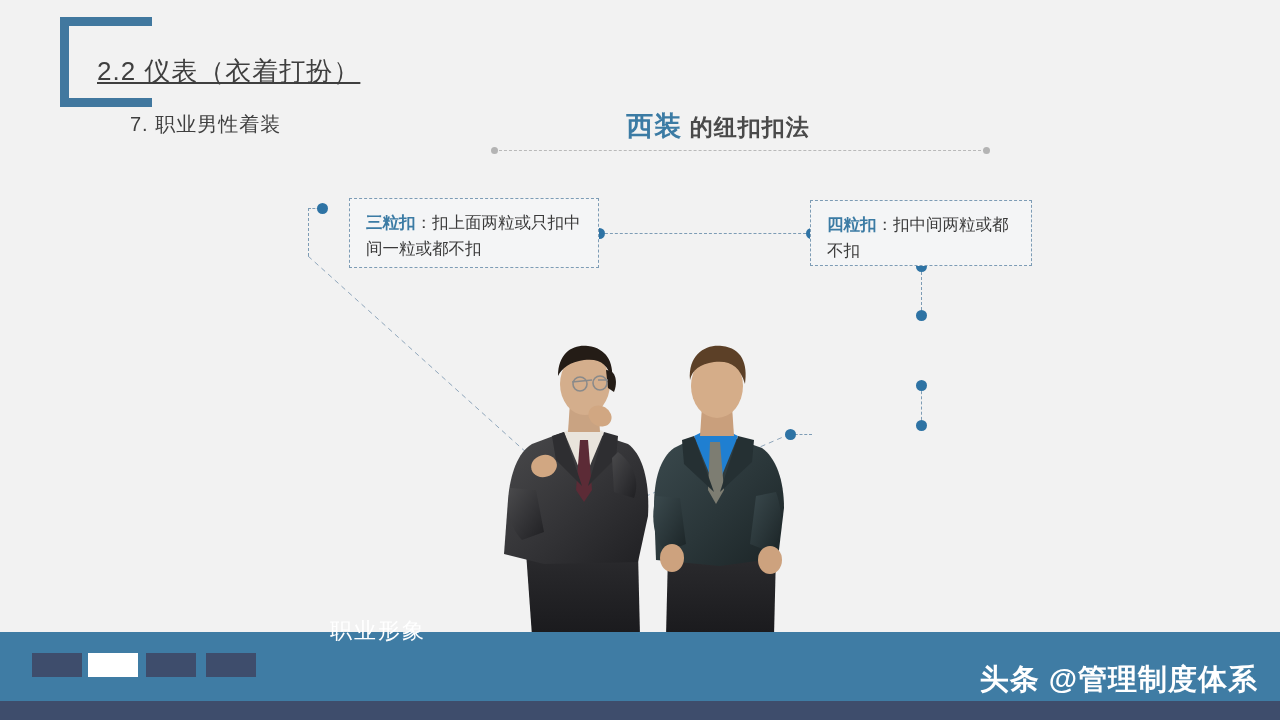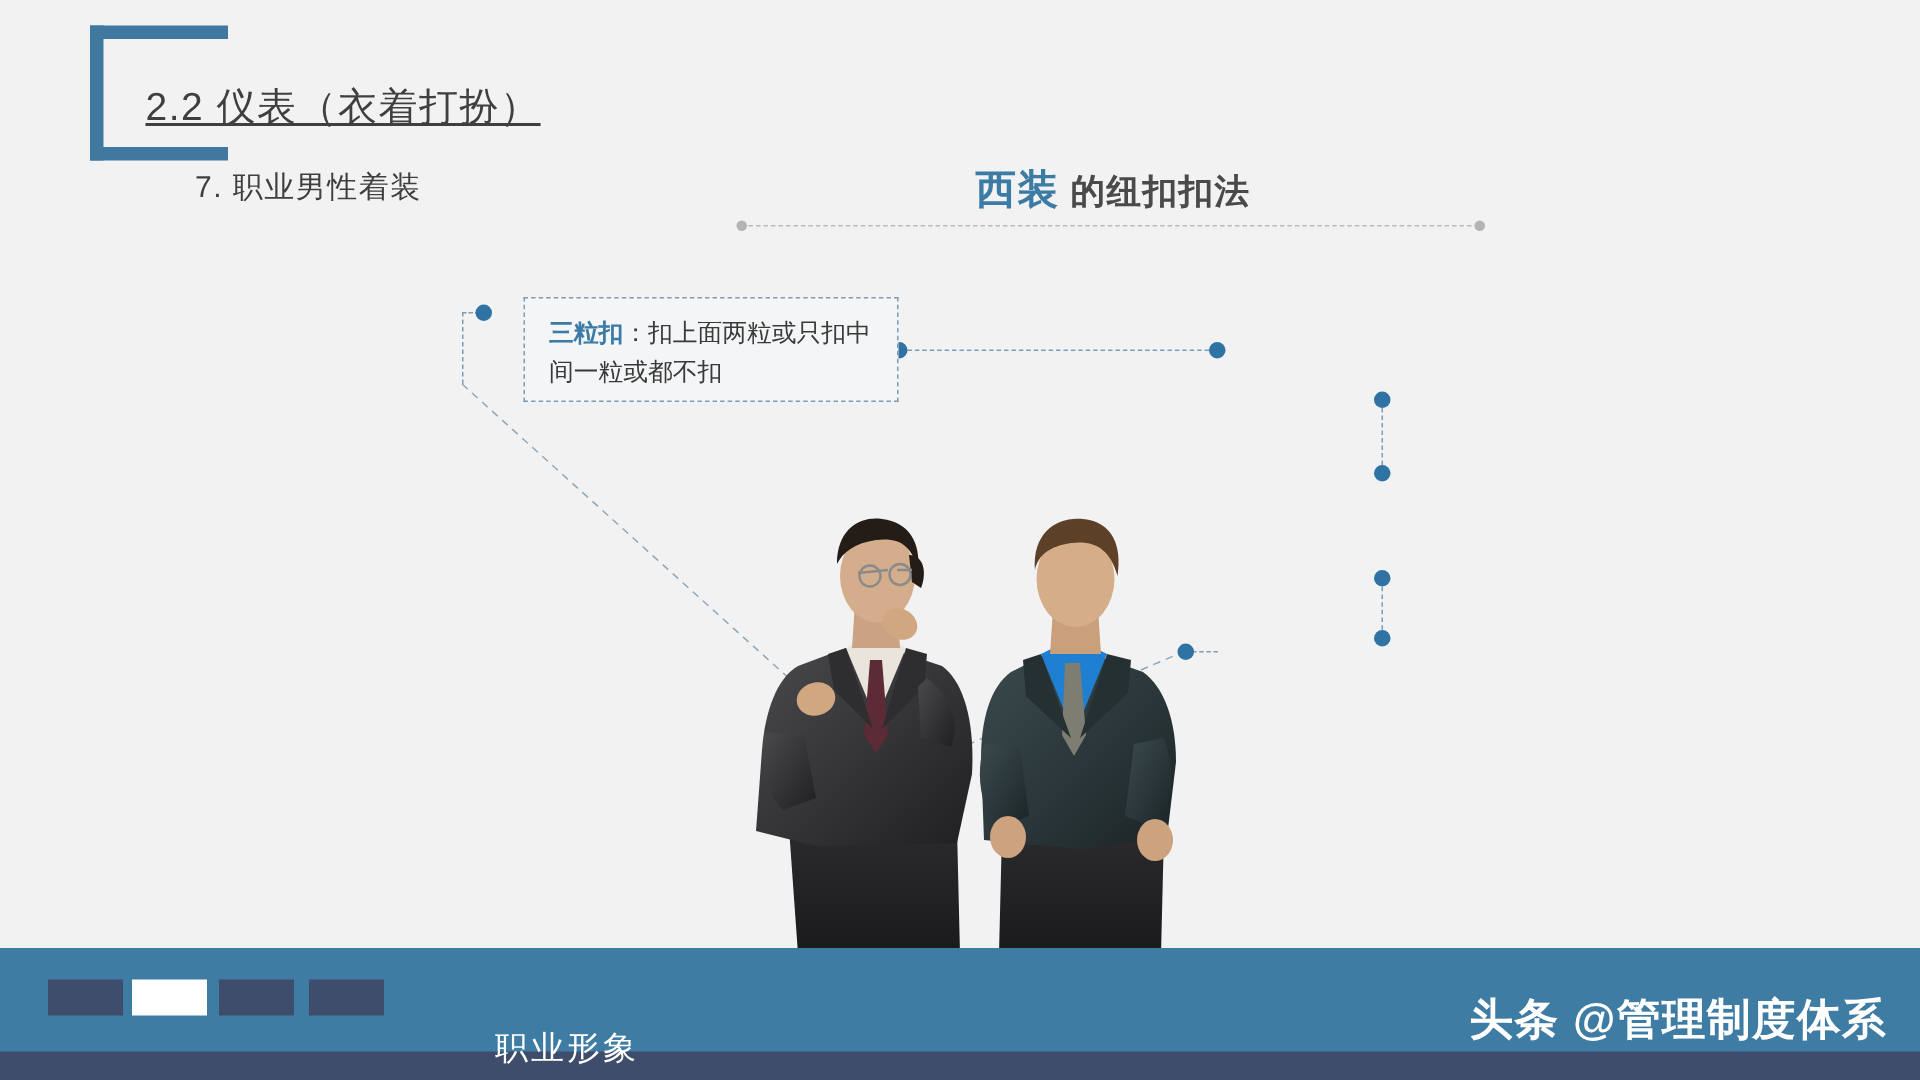--- a/index.html
+++ b/index.html
@@ -50,21 +50,21 @@
     top: 111px;
     font-size: 20px;
     color: #3f3f3f;
     letter-spacing: 1px;
     white-space: nowrap;
   }
 
   
   #section-title {
     position: absolute;
-    left: 492px;
+    left: 468px;
     top: 108px;
     width: 500px;
     text-align: center;
     white-space: nowrap;
   }
   #section-title .accent {
     font-size: 27px;
     font-weight: bold;
     color: #3b7ba4;
     letter-spacing: 1px;
@@ -175,21 +175,21 @@
   }
   .foot-sq.active { background: #ffffff; }
   #foot-sq-1 { left: 32px; }
   #foot-sq-2 { left: 88px; }
   #foot-sq-3 { left: 146px; }
   #foot-sq-4 { left: 206px; }
 
   #footer-label {
     position: absolute;
     left: 330px;
-    top: 684px;
+    top: 616px;
     font-size: 22px;
     color: #ffffff;
     letter-spacing: 2px;
     white-space: nowrap;
   }
   #watermark {
     position: absolute;
     right: 22px;
     top: 660px;
     font-size: 29px;
@@ -239,20 +239,23 @@
   <div class="h-dash" style="left:790px; top:434px; width:22px;"></div>
   <svg style="position:absolute; left:600px; top:430px; width:200px; height:90px; overflow:visible;">
     <line x1="190" y1="4" x2="0" y2="86" stroke="#8fa6bb" stroke-width="1" stroke-dasharray="5 4"></line>
   </svg>
   <div class="node-dot" style="left:785px; top:429px;"></div>
 
   <div class="info-box" id="box-three">
     <span class="tag">三粒扣</span><span class="colon">：</span><span>扣上面两粒或只扣中间一粒或都不扣</span>
   </div>
 
+  <div class="info-box" id="box-four">
+    <span class="tag">四粒扣</span><span class="colon">：</span><span>扣中间两粒或都不扣</span>
+  </div>
 
 
 
   <div id="photo">
     <svg width="305" height="296" viewBox="0 0 305 296">
       <defs>
         <linearGradient id="suitA" x1="0" y1="0" x2="1" y2="1">
           <stop offset="0%" stop-color="#4a4a4c"></stop>
           <stop offset="55%" stop-color="#333336"></stop>
           <stop offset="100%" stop-color="#202023"></stop>

